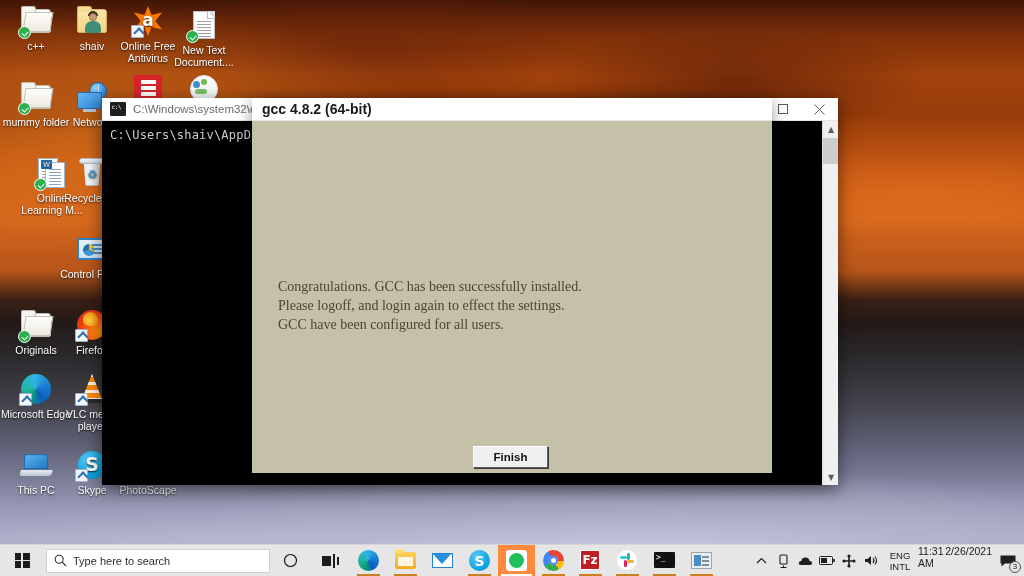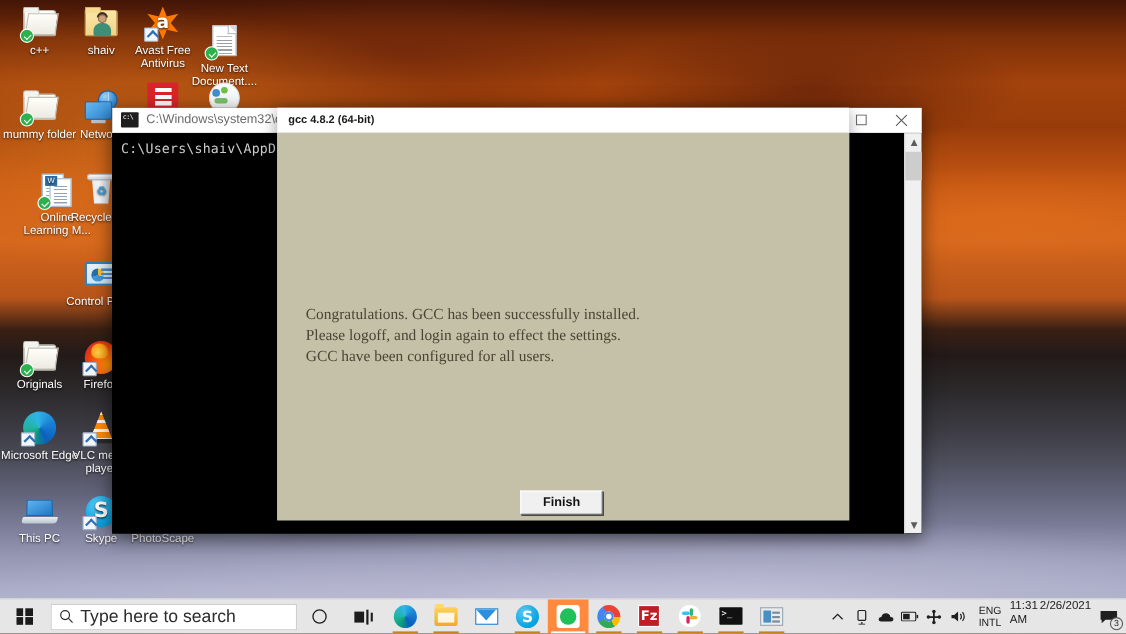--- a/index.html
+++ b/index.html
@@ -514,21 +514,21 @@
   }
   #gcc-titlebar {
     height: 23px;
     background: #ffffff;
     display: flex;
     align-items: center;
     border-bottom: 1px solid #e6e6e6;
     position: relative;
   }
   #gcc-title-text {
-    font-size: 10px;
+    font-size: 14px;
     font-weight: bold;
     color: #1a1a1a;
     margin-left: 10px;
     white-space: nowrap;
   }
   #gcc-body {
     position: relative;
     height: 352px;
     background: #c5c1a8;
   }
@@ -593,21 +593,21 @@
     align-items: center;
     cursor: text;
     margin-left: 2px;
   }
   #search-icon {
     width: 26px;
     display: flex; align-items: center; justify-content: center;
     color: #3d3d3d;
   }
   #search-placeholder {
-    font-size: 16px;
+    font-size: 11px;
     color: #2b2b2b;
   }
 
   .tb-sys {
     width: 40px; height: 32px;
     display: flex; align-items: center; justify-content: center;
     color: #1c1c1c;
     cursor: pointer;
   }
 
@@ -818,24 +818,24 @@
     </div>
     <span class="icon-label">shaiv</span>
   </div>
 
   <div class="icon-cell" style="left:112px; top:4px;">
     <div class="icon-art">
       <div class="avast"></div>
         <div class="avast-a">a</div>
       <div class="badge-shortcut"></div>
     </div>
-    <span class="icon-label">Avast Free Antivirus</span>
-  </div>
-
-  <div class="icon-cell" style="left:168px; top:20px;">
+    <span class="icon-label">Online Free Antivirus</span>
+  </div>
+
+  <div class="icon-cell" style="left:168px; top:8px;">
     <div class="icon-art">
       <div class="page">
           <div class="page-lines"></div>
         </div>
       <div class="badge-sync"></div>
     </div>
     <span class="icon-label">New Text Document....</span>
   </div>
 
   <div class="icon-cell" style="left:0px; top:80px;">

